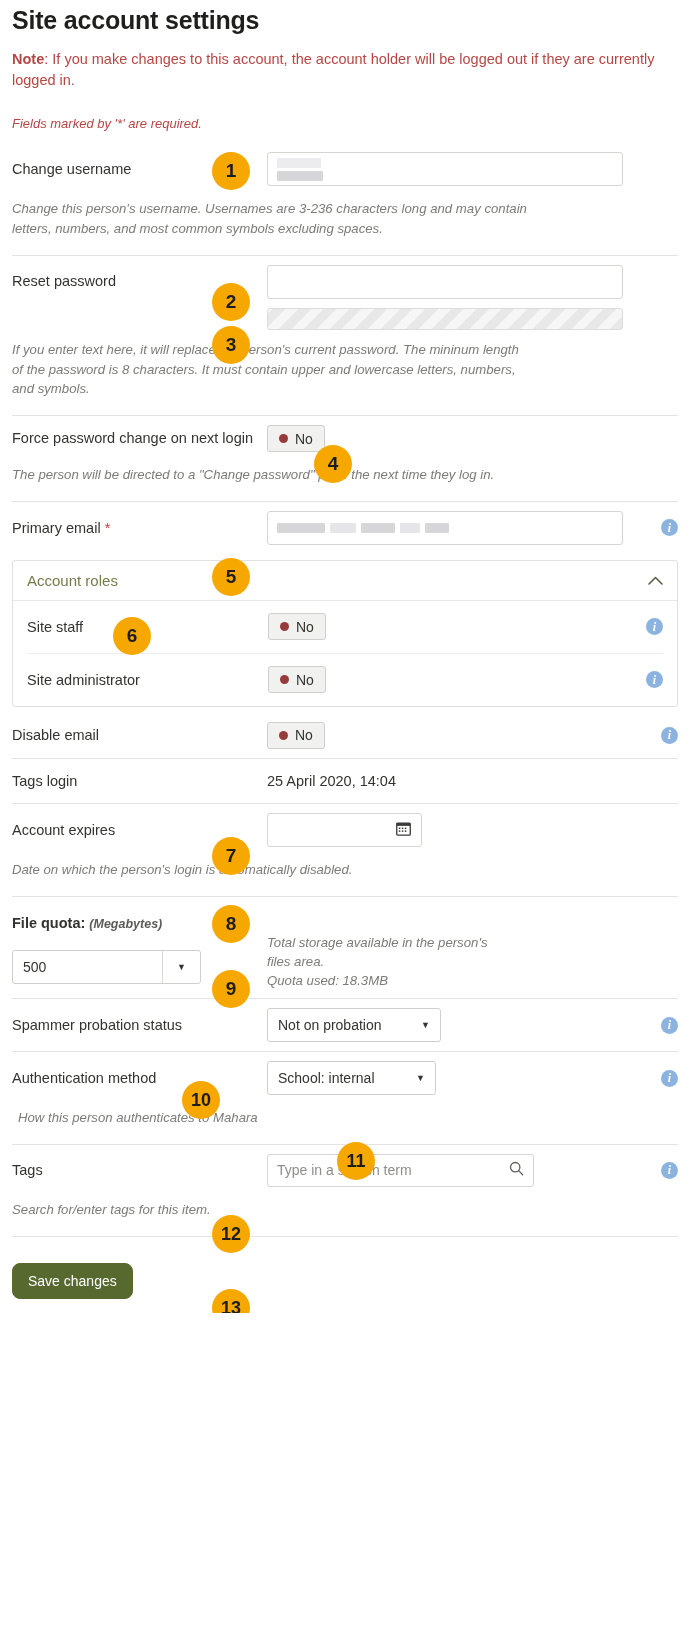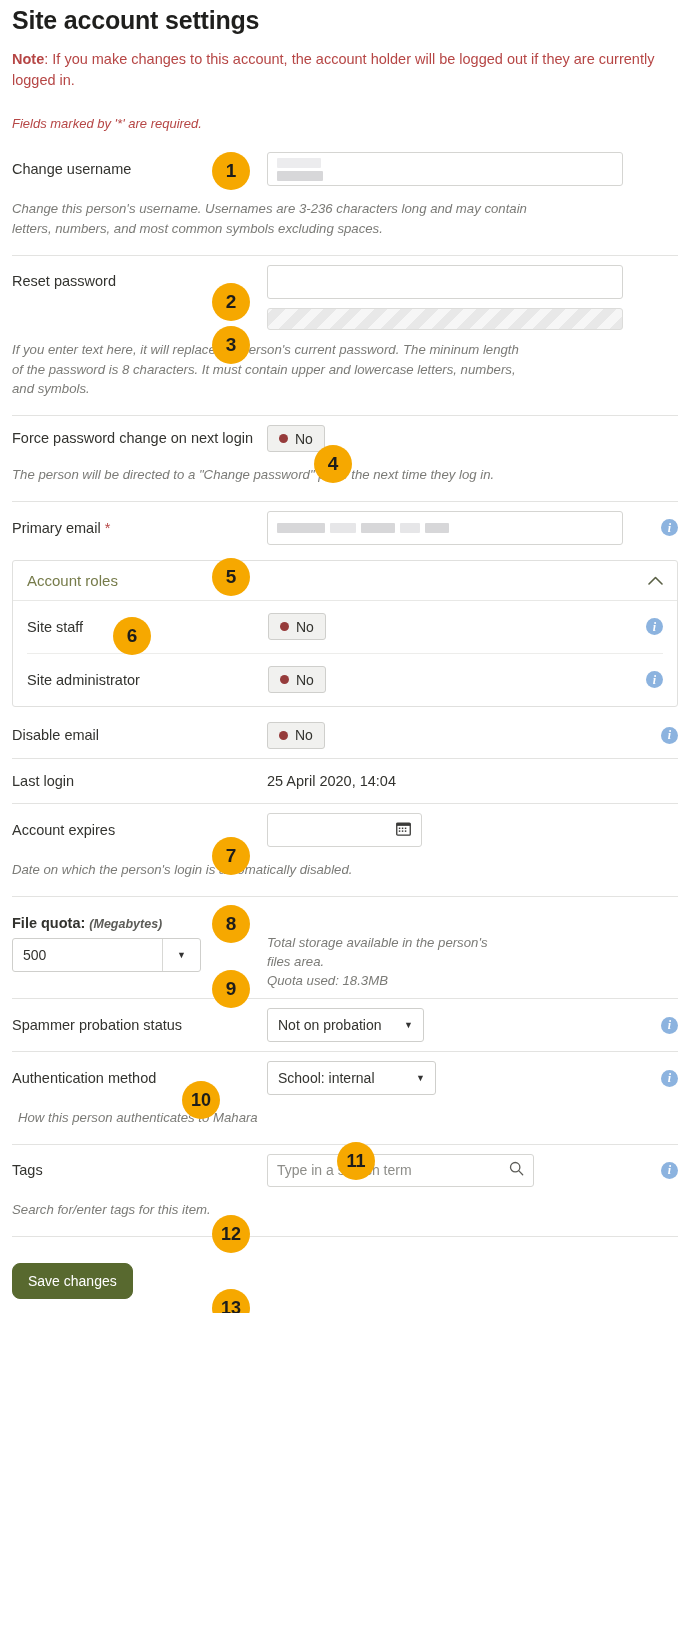--- a/index.html
+++ b/index.html
@@ -207,28 +207,29 @@
     color: #33332f;
     cursor: pointer;
   }
   .sel .caret {
     font-size: 9px; color: #333;
     padding: 0 10px 0 14px;
   }
   .sel.quota {
     width: 189px;
     padding-left: 10px;
+    margin-top: 12px;
   }
   .sel.quota .caret {
     border-left: 1px solid #d8d8d5;
     height: 100%;
     display: flex; align-items: center;
     padding: 0 14px;
   }
-  .sel.probation { width: 157px; }
+  .sel.probation { width: 174px; }
   .sel.auth { width: 169px; }
 
   
   .quota-wrap { display: flex; align-items: flex-start; gap: 0; }
   .quota-left { width: 255px; flex: 0 0 255px; }
   .quota-label {
     font-size: 14.5px; color: #33332f; margin-bottom: 7px; font-weight: bold;
   }
   .quota-label i { font-style: italic; font-size: 12.5px; color:#5c5c58; }
   .quota-right {
@@ -408,21 +409,21 @@
         <span>No</span>
       </button>
     </div>
     <div class="info-slot">
       <span class="info-icon">i</span>
     </div>
   </div>
   <hr class="hr">
 
   <div class="row">
-    <div class="label">Last login</div>
+    <div class="label">Tags login</div>
     <div class="control">
       <span class="last-login-value">25 April 2020, 14:04</span>
     </div>
     <div class="info-slot"></div>
   </div>
   <hr class="hr">
 
   <div class="row">
     <div class="label">Account expires</div>
     <div class="control">

